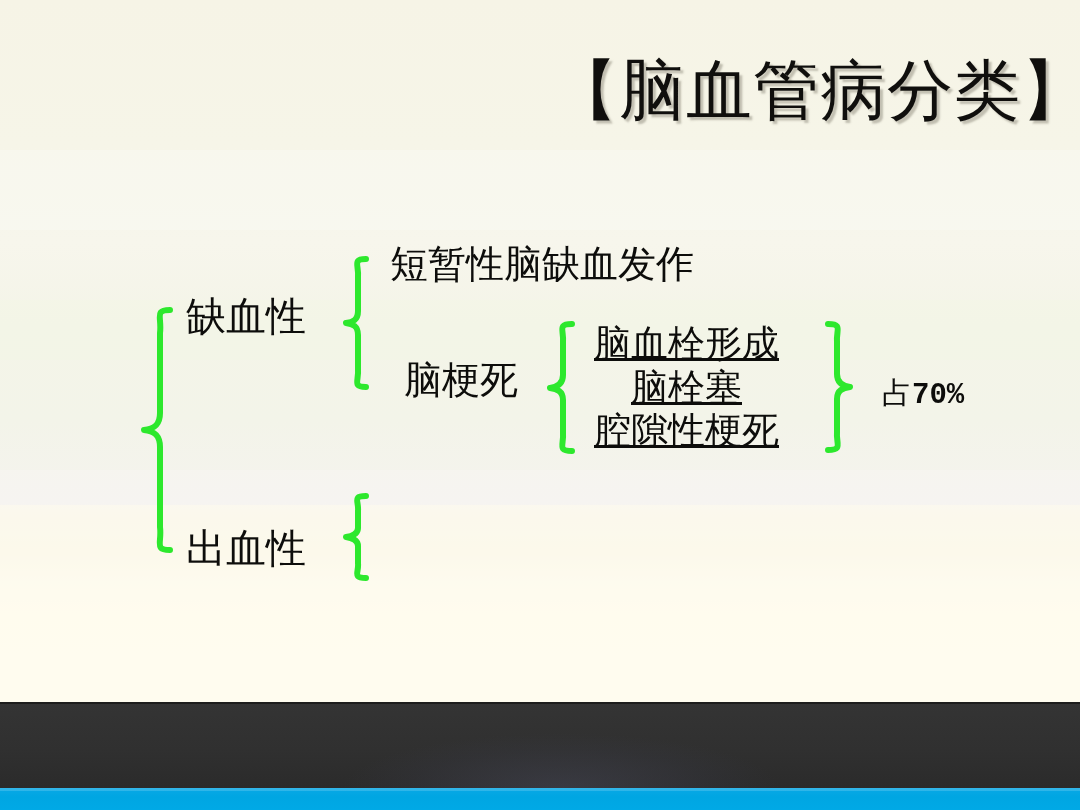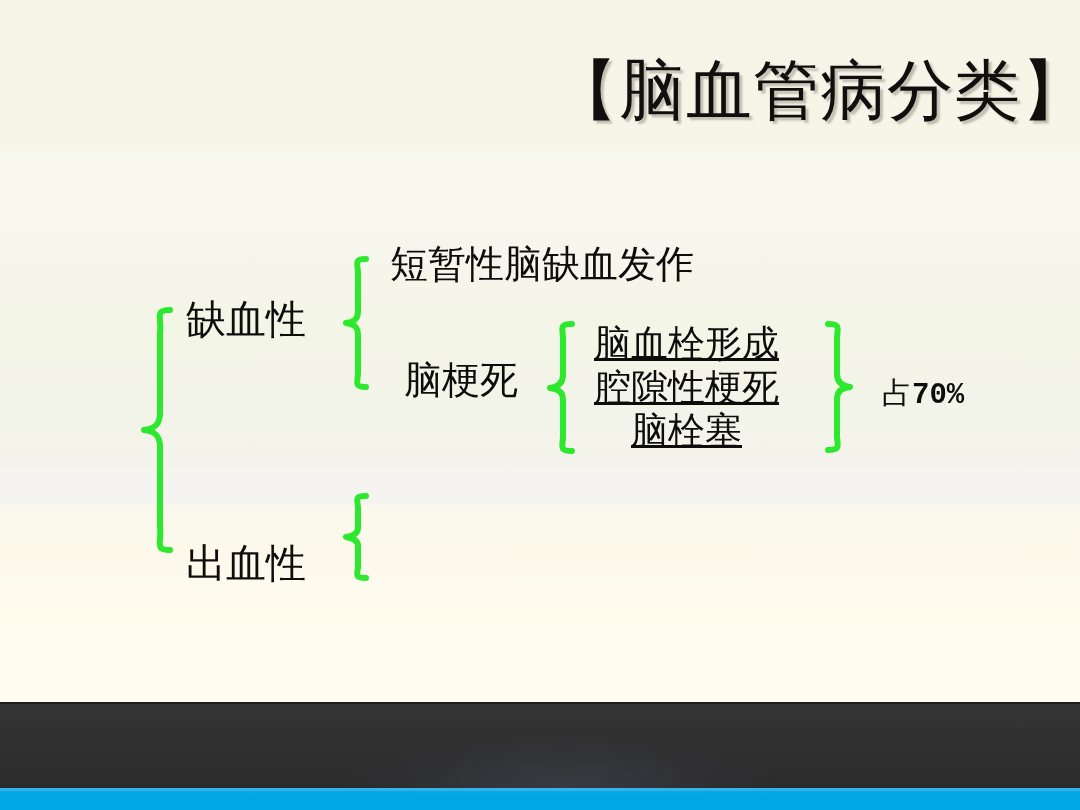--- a/index.html
+++ b/index.html
@@ -61,21 +61,21 @@
     position: absolute;
     inset: 0;
   }
   .node {
     position: absolute;
     color: #0d0d0b;
     white-space: nowrap;
     font-family: "Liberation Serif", "DejaVu Serif", serif;
     text-align: center;
   }
-  .lvl1 { font-size: 40px; line-height: 1.0; }
+  .lvl1 { font-size: 40px; line-height: 1.0; font-family: Liberation Mono, monospace; }
   .lvl2 { font-size: 38px; line-height: 1.0; }
   .lvl3 { font-size: 37px; line-height: 1.18; }
   .pct  { font-size: 30px; font-family: "Liberation Serif", serif; }
   .pct b { font-family: Liberation Mono, monospace; font-weight: bold; font-size: 29px; }
 
   
   .stack > div { display: block; }
 
   
   .brace {
@@ -152,33 +152,33 @@
     <div class="node lvl2" style="left:390px; top:245px;">短暂性脑缺血发作</div>
 
     <div class="node lvl2" style="left:404px; top:361px;">脑梗死</div>
 
     <svg class="brace" style="left:546px; top:320px; width:32px; height:135px;" viewBox="0 0 32 135" preserveAspectRatio="none">
       <path d="M 26 4 C 11 4 18 10 17 22 L 17 55 C 17 64 11 67 4 68 C 11 69 17 71 17 80 L 17 113 C 18 125 11 131 26 131"></path>
     </svg>
 
     <div class="node lvl3 stack" style="left:594px; top:322px;text-decoration:underline;">
       <div>脑血栓形成</div>
+      <div>脑栓塞</div>
       <div>腔隙性梗死</div>
-      <div>脑栓塞</div>
     </div>
 
     <svg class="brace" style="left:822px; top:320px; width:32px; height:134px;" viewBox="0 0 32 134" preserveAspectRatio="none">
       <path d="M 6 4 C 21 4 14 10 15 22 L 15 54 C 15 63 21 66 28 67 C 21 68 15 70 15 79 L 15 112 C 14 124 21 130 6 130"></path>
     </svg>
 
     <div class="node pct" style="left:882px; top:373px;">
       <span>占</span><b>70%</b>
     </div>
 
-    <div class="node lvl1" style="left:186px; top:544px;">出血性</div>
+    <div class="node lvl1" style="left:186px; top:532px;">出血性</div>
 
     <svg class="brace" style="left:342px; top:492px; width:30px; height:90px;" viewBox="0 0 30 90" preserveAspectRatio="none">
       <path d="M 24 4 C 10 4 17 9 16 19 L 16 36 C 16 42 11 44 4 45 C 11 46 16 48 16 54 L 16 71 C 17 81 10 86 24 86"></path>
     </svg>
 
     <div class="node lvl3 stack" style="left:388px; top:494px;">
     </div>
 
   </div>
 

